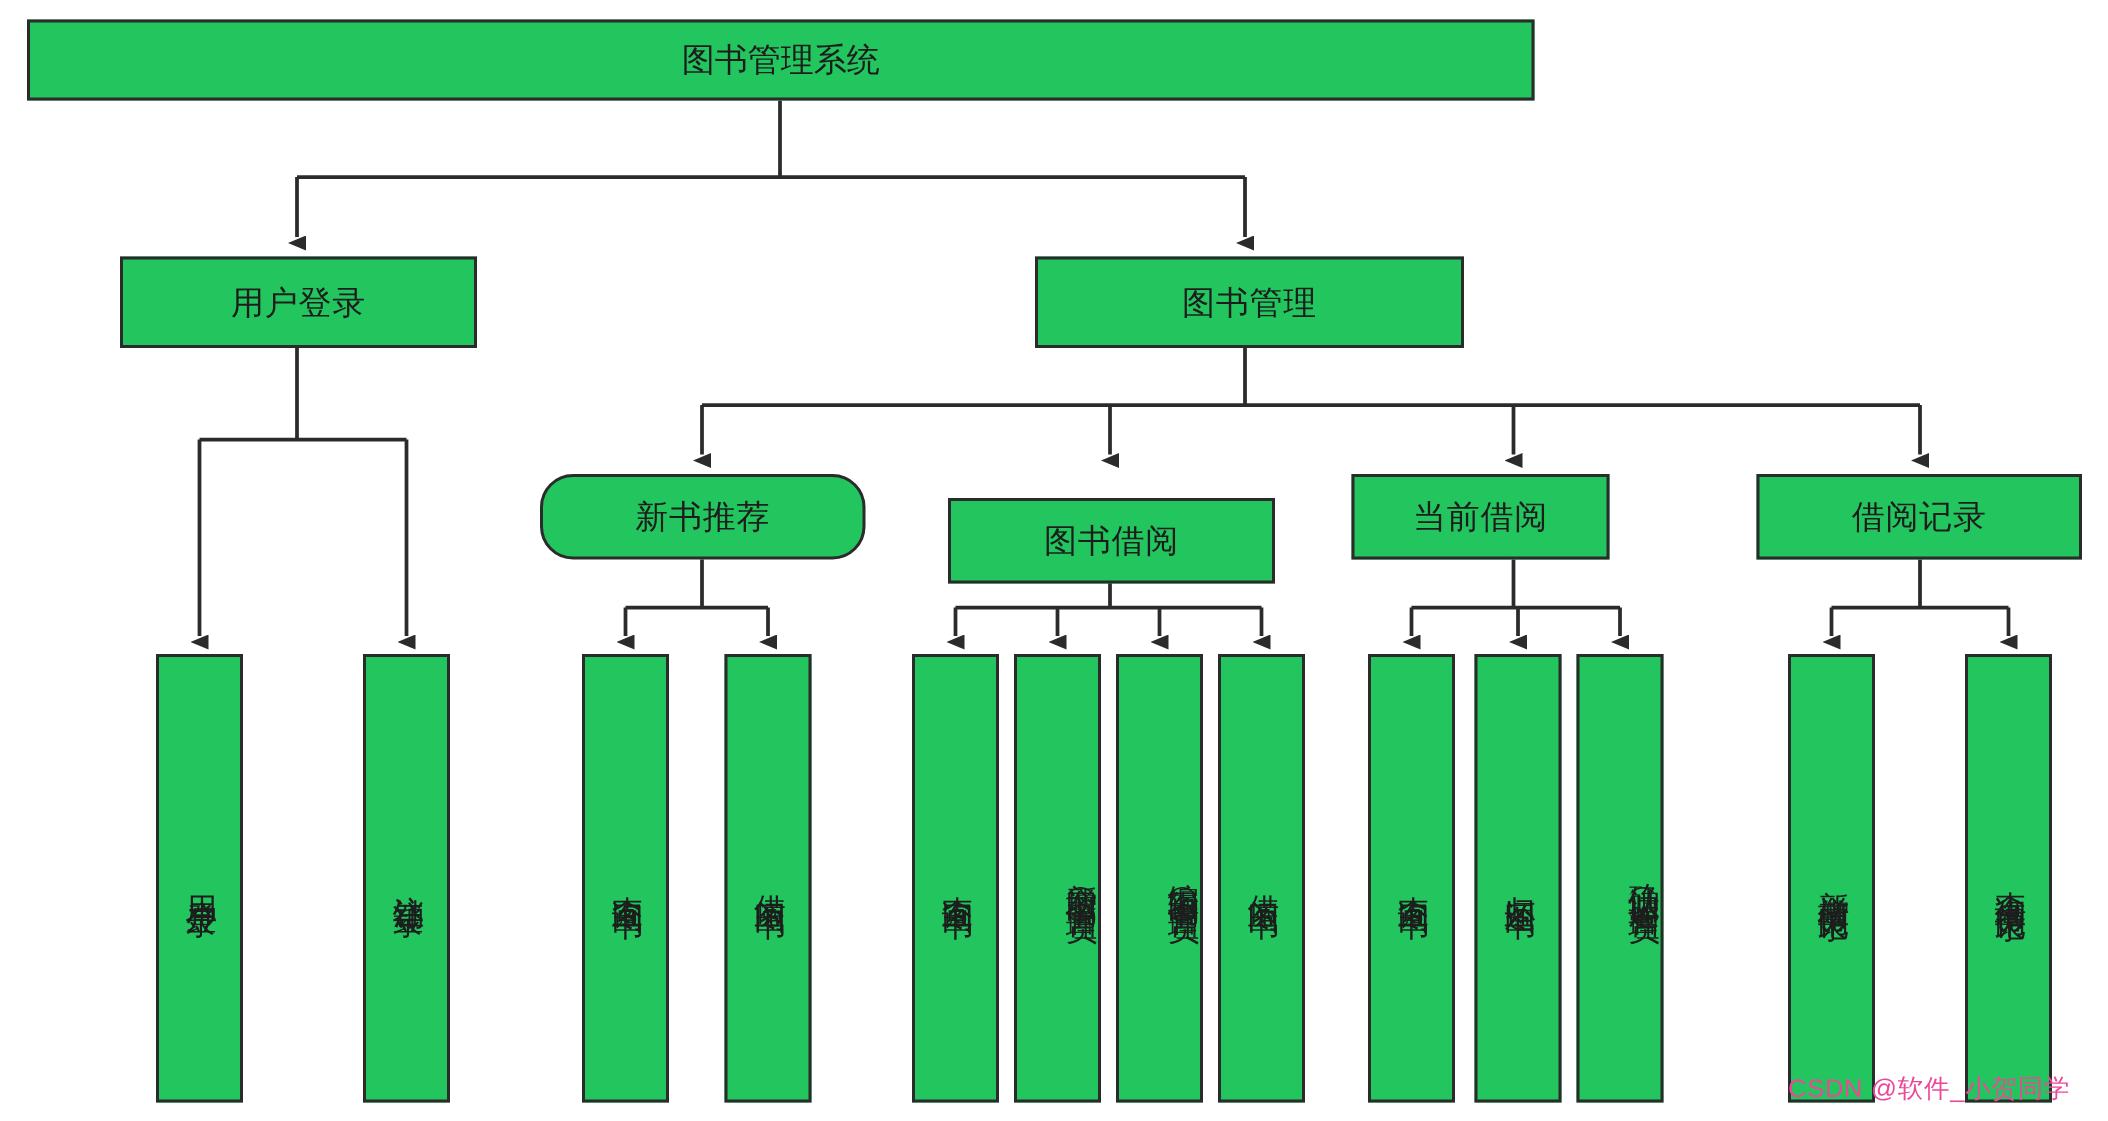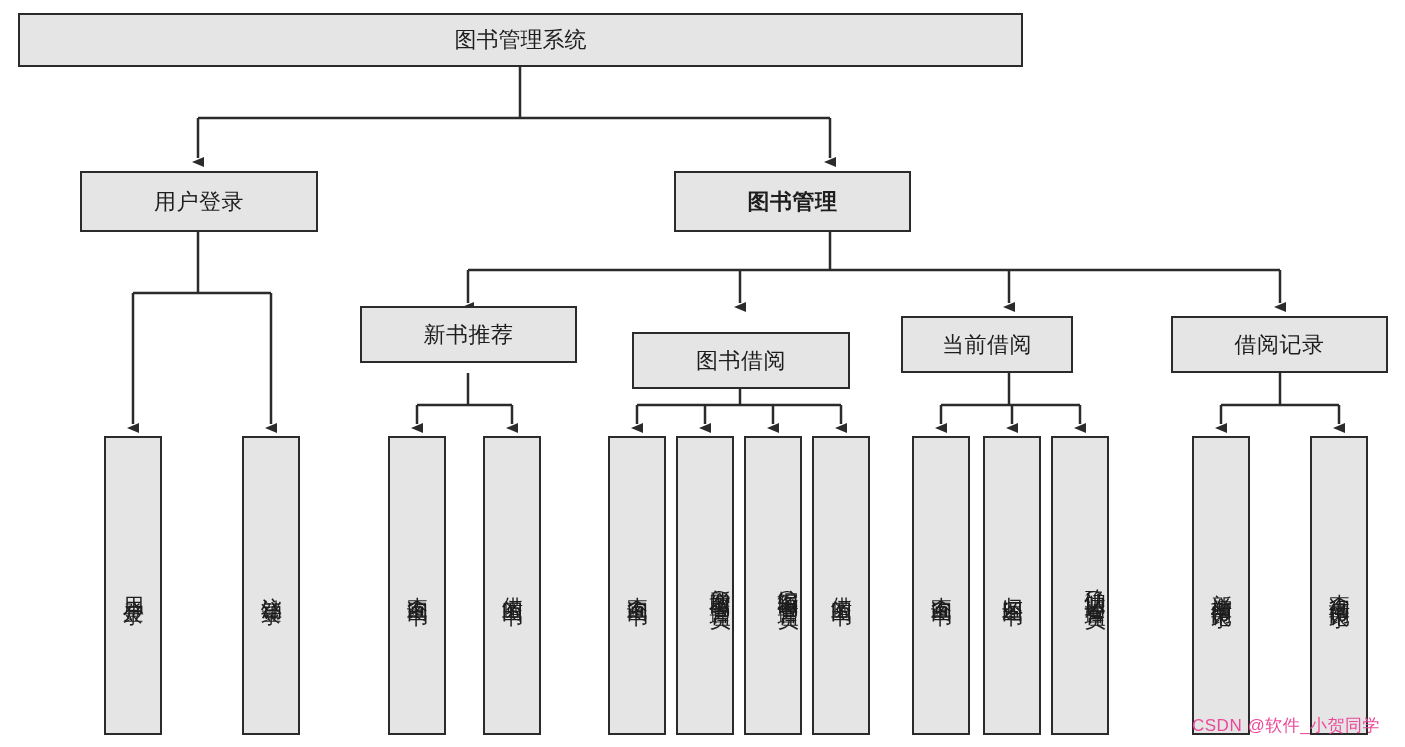--- a/index.html
+++ b/index.html
@@ -22,21 +22,21 @@
     left: 0;
     top: 0;
     width: 1405px;
     height: 747px;
     pointer-events: none;
   }
   .node {
     position: absolute;
     box-sizing: border-box;
     border: 2.5px solid #2b2b2b;
-    background: #e5e5e5;
+    background: #22c55e;
     display: flex;
     align-items: center;
     justify-content: center;
     color: #1d1d1d;
     line-height: 1.18;
   }
   .node.horiz {
     font-size: 22px;
     letter-spacing: 0.5px;
   }
@@ -125,25 +125,25 @@
     </g>
   </svg>
 
   <div class="node root" style="left:18px; top:13px; width:1005px; height:54px;">
     <span>图书管理系统</span>
   </div>
 
   <div class="node horiz" style="left:80px; top:171px; width:238px; height:61px;">
     <span>用户登录</span>
   </div>
-  <div class="node horiz" style="left:674px; top:171px; width:237px; height:61px;font-weight:bold;">
+  <div class="node horiz" style="left:690px; top:171px; width:286px; height:61px;">
     <span>图书管理</span>
   </div>
 
-  <div class="node horiz" style="left:360px; top:306px; width:217px; height:57px;">
+  <div class="node horiz" style="left:360px; top:316px; width:217px; height:57px;border-radius:22px;">
     <span>新书推荐</span>
   </div>
   <div class="node horiz" style="left:632px; top:332px; width:218px; height:57px;align-items:center;">
     <span>图书借阅</span>
   </div>
   <div class="node horiz" style="left:901px; top:316px; width:172px; height:57px;">
     <span>当前借阅</span>
   </div>
   <div class="node horiz" style="left:1171px; top:316px; width:217px; height:57px;text-align:right;">
     <span>借阅记录</span>

